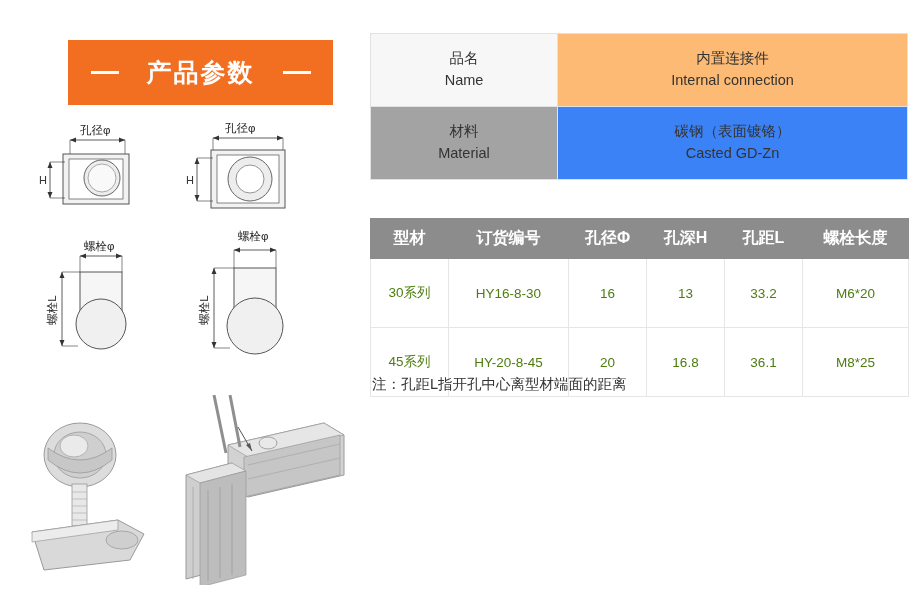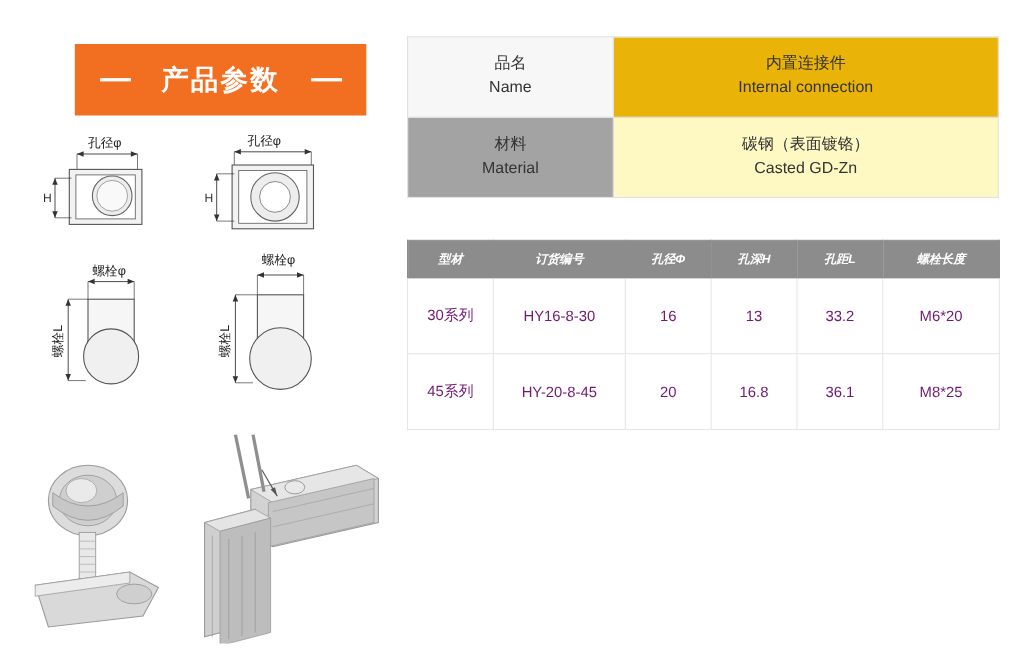--- a/index.html
+++ b/index.html
@@ -86,49 +86,48 @@
     font-size: 14.5px;
     line-height: 1.5;
     color: #333;
     height: 52px;
   }
   #spec-table td.label-cell {
     width: 178px;
     background: #f7f7f7;
   }
   #spec-table td.value-cell {
-    background: #eab308;
+    background: #fdba74;
   }
   #spec-table tr.alt td.label-cell { background: #a3a3a3; }
-  #spec-table tr.alt td.value-cell { background: #fef9c3; text-align: center; }
+  #spec-table tr.alt td.value-cell { background: #3b82f6; text-align: center; }
   .cn { display: block; }
   .en { display: block; }
 
   
   #param-table {
     position: absolute;
     left: 10px;
     top: 218px;
     width: 538px;
     border-collapse: collapse;
     table-layout: fixed;
   }
   #param-table th {
     background: #8c8c8c;
     color: #ffffff;
-    font-size: 11px;
+    font-size: 16px;
     font-weight: bold;
     padding: 9px 2px;
     border: 1px solid #8c8c8c;
     text-align: center;
-    font-style: italic;
   }
   #param-table td {
     font-size: 13.5px;
-    color: #701a75;
+    color: #4d7c0f;
     padding: 25px 2px;
     border: 1px solid #e6e6e6;
     text-align: center;
     background: #ffffff;
   }
   #param-table tr.alt td { background: #f7f7f7; }
   #param-table col.c0 { width: 78px; }
   #param-table col.c1 { width: 120px; }
   #param-table col.c2 { width: 78px; }
   #param-table col.c3 { width: 78px; }
@@ -354,14 +353,15 @@
         <td>45系列</td>
         <td>HY-20-8-45</td>
         <td>20</td>
         <td>16.8</td>
         <td>36.1</td>
         <td>M8*25</td>
       </tr>
     </tbody>
   </table>
 
+  <div id="note">注：孔距L指开孔中心离型材端面的距离</div>
 
 </div>
 
 </body></html>

